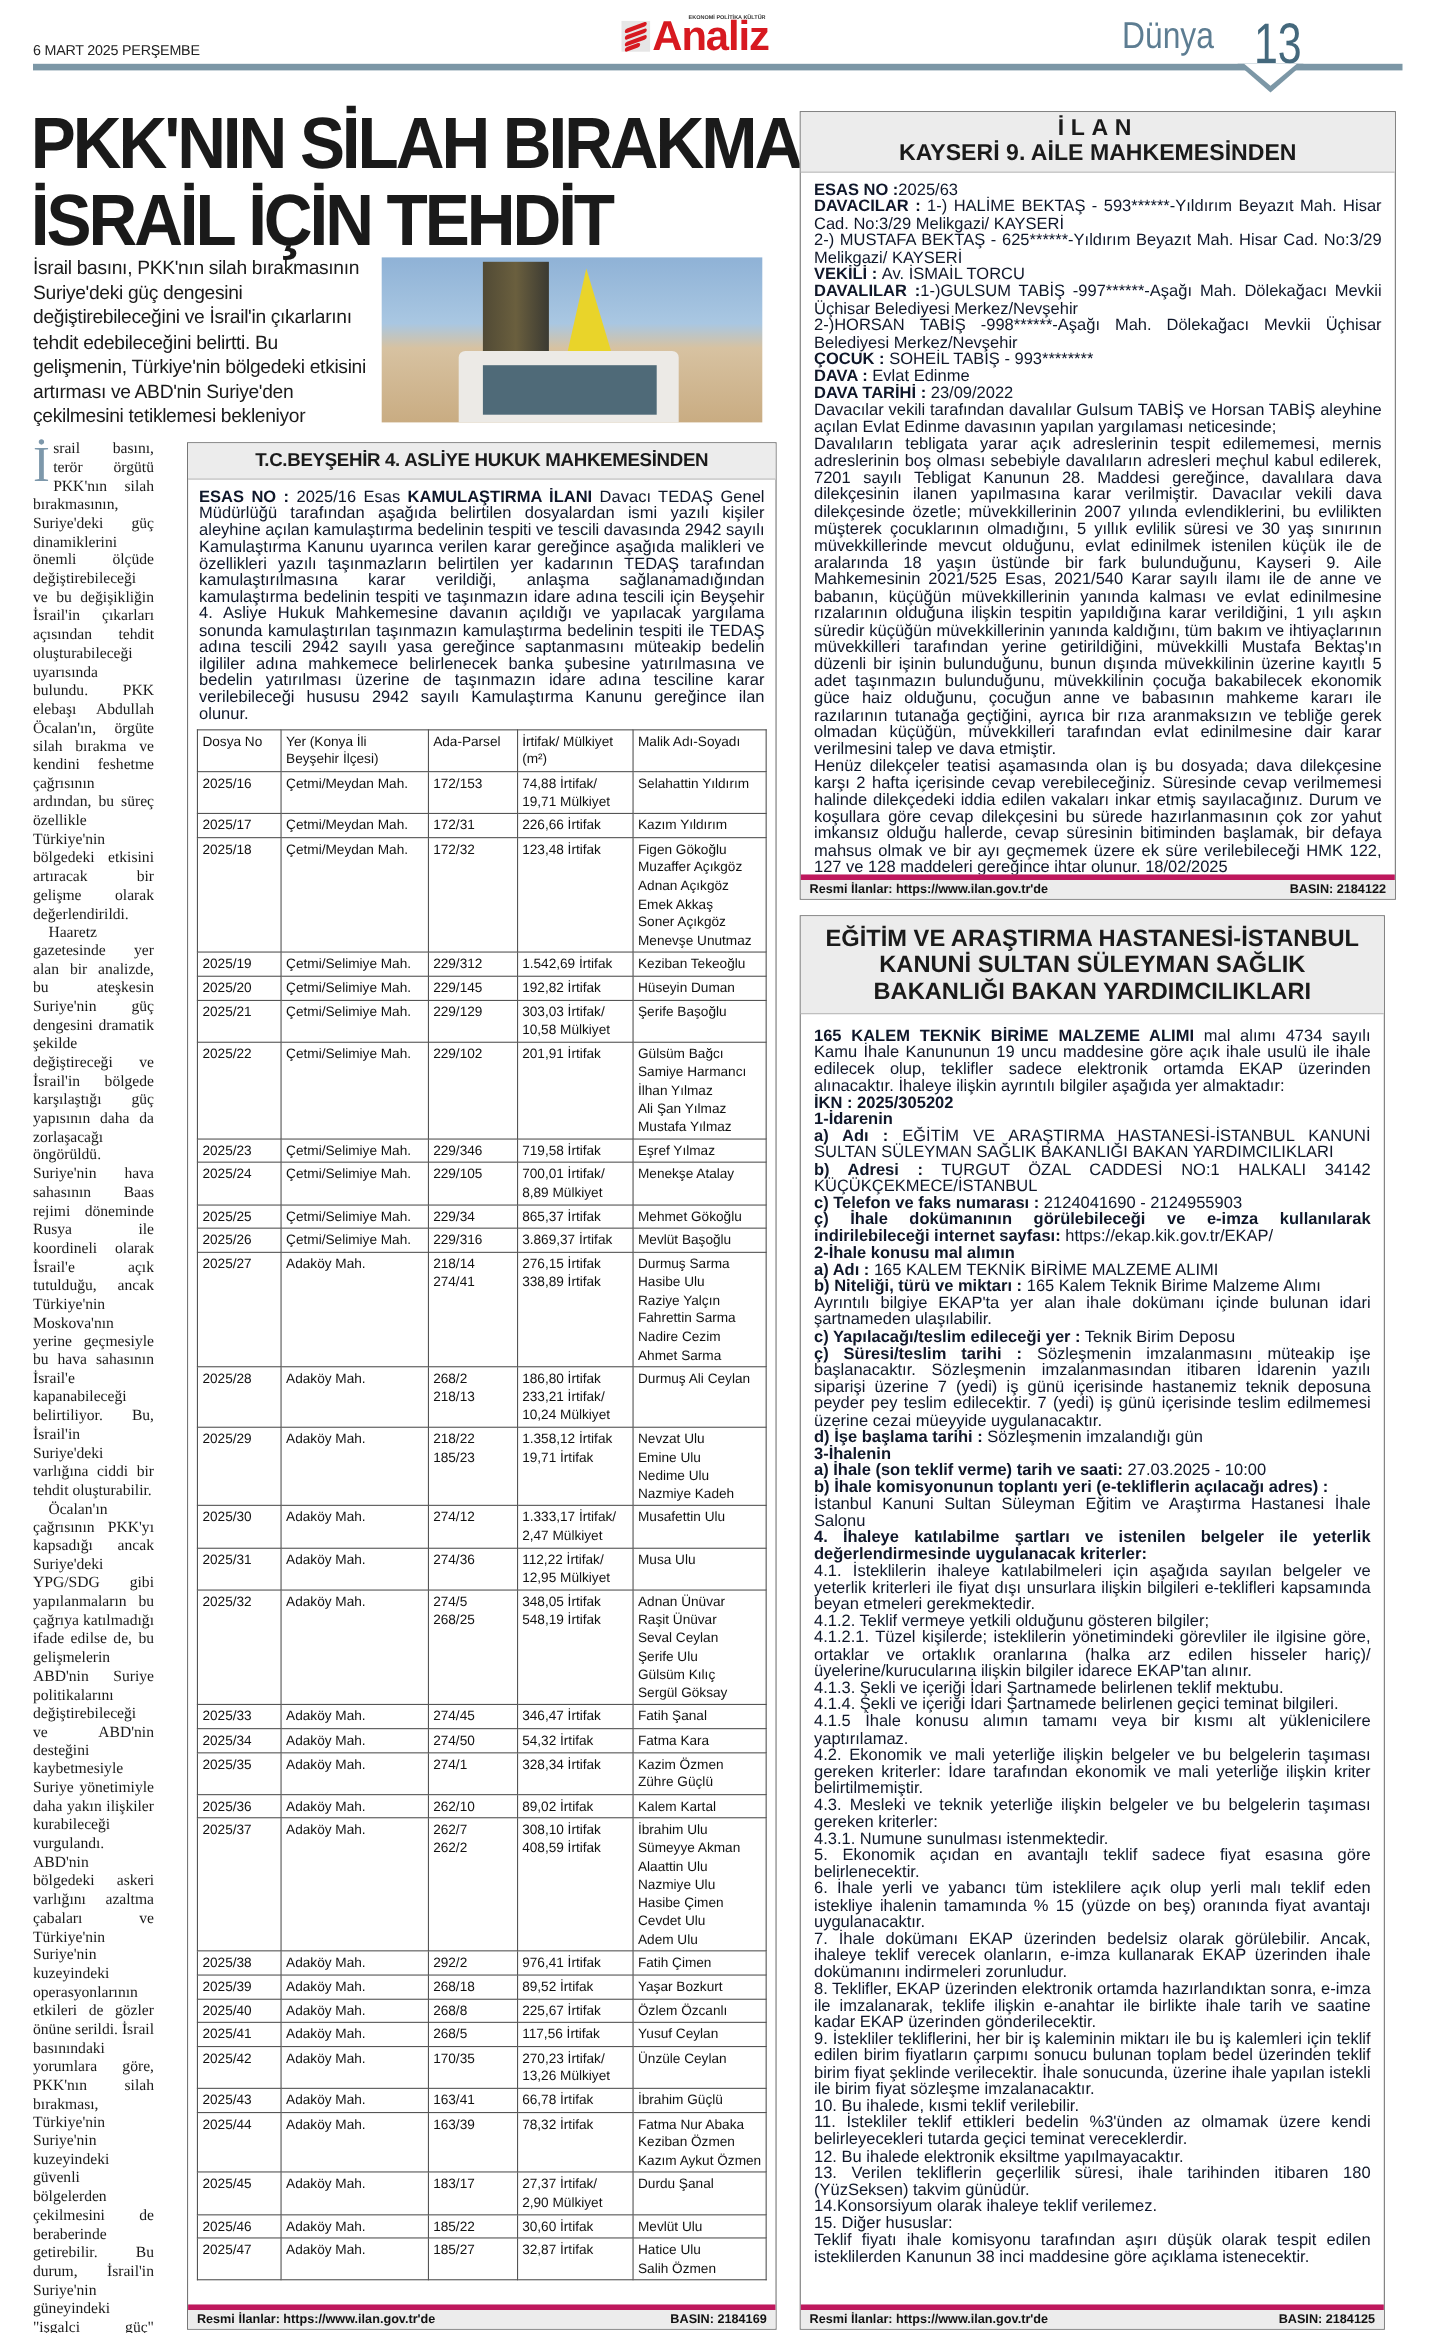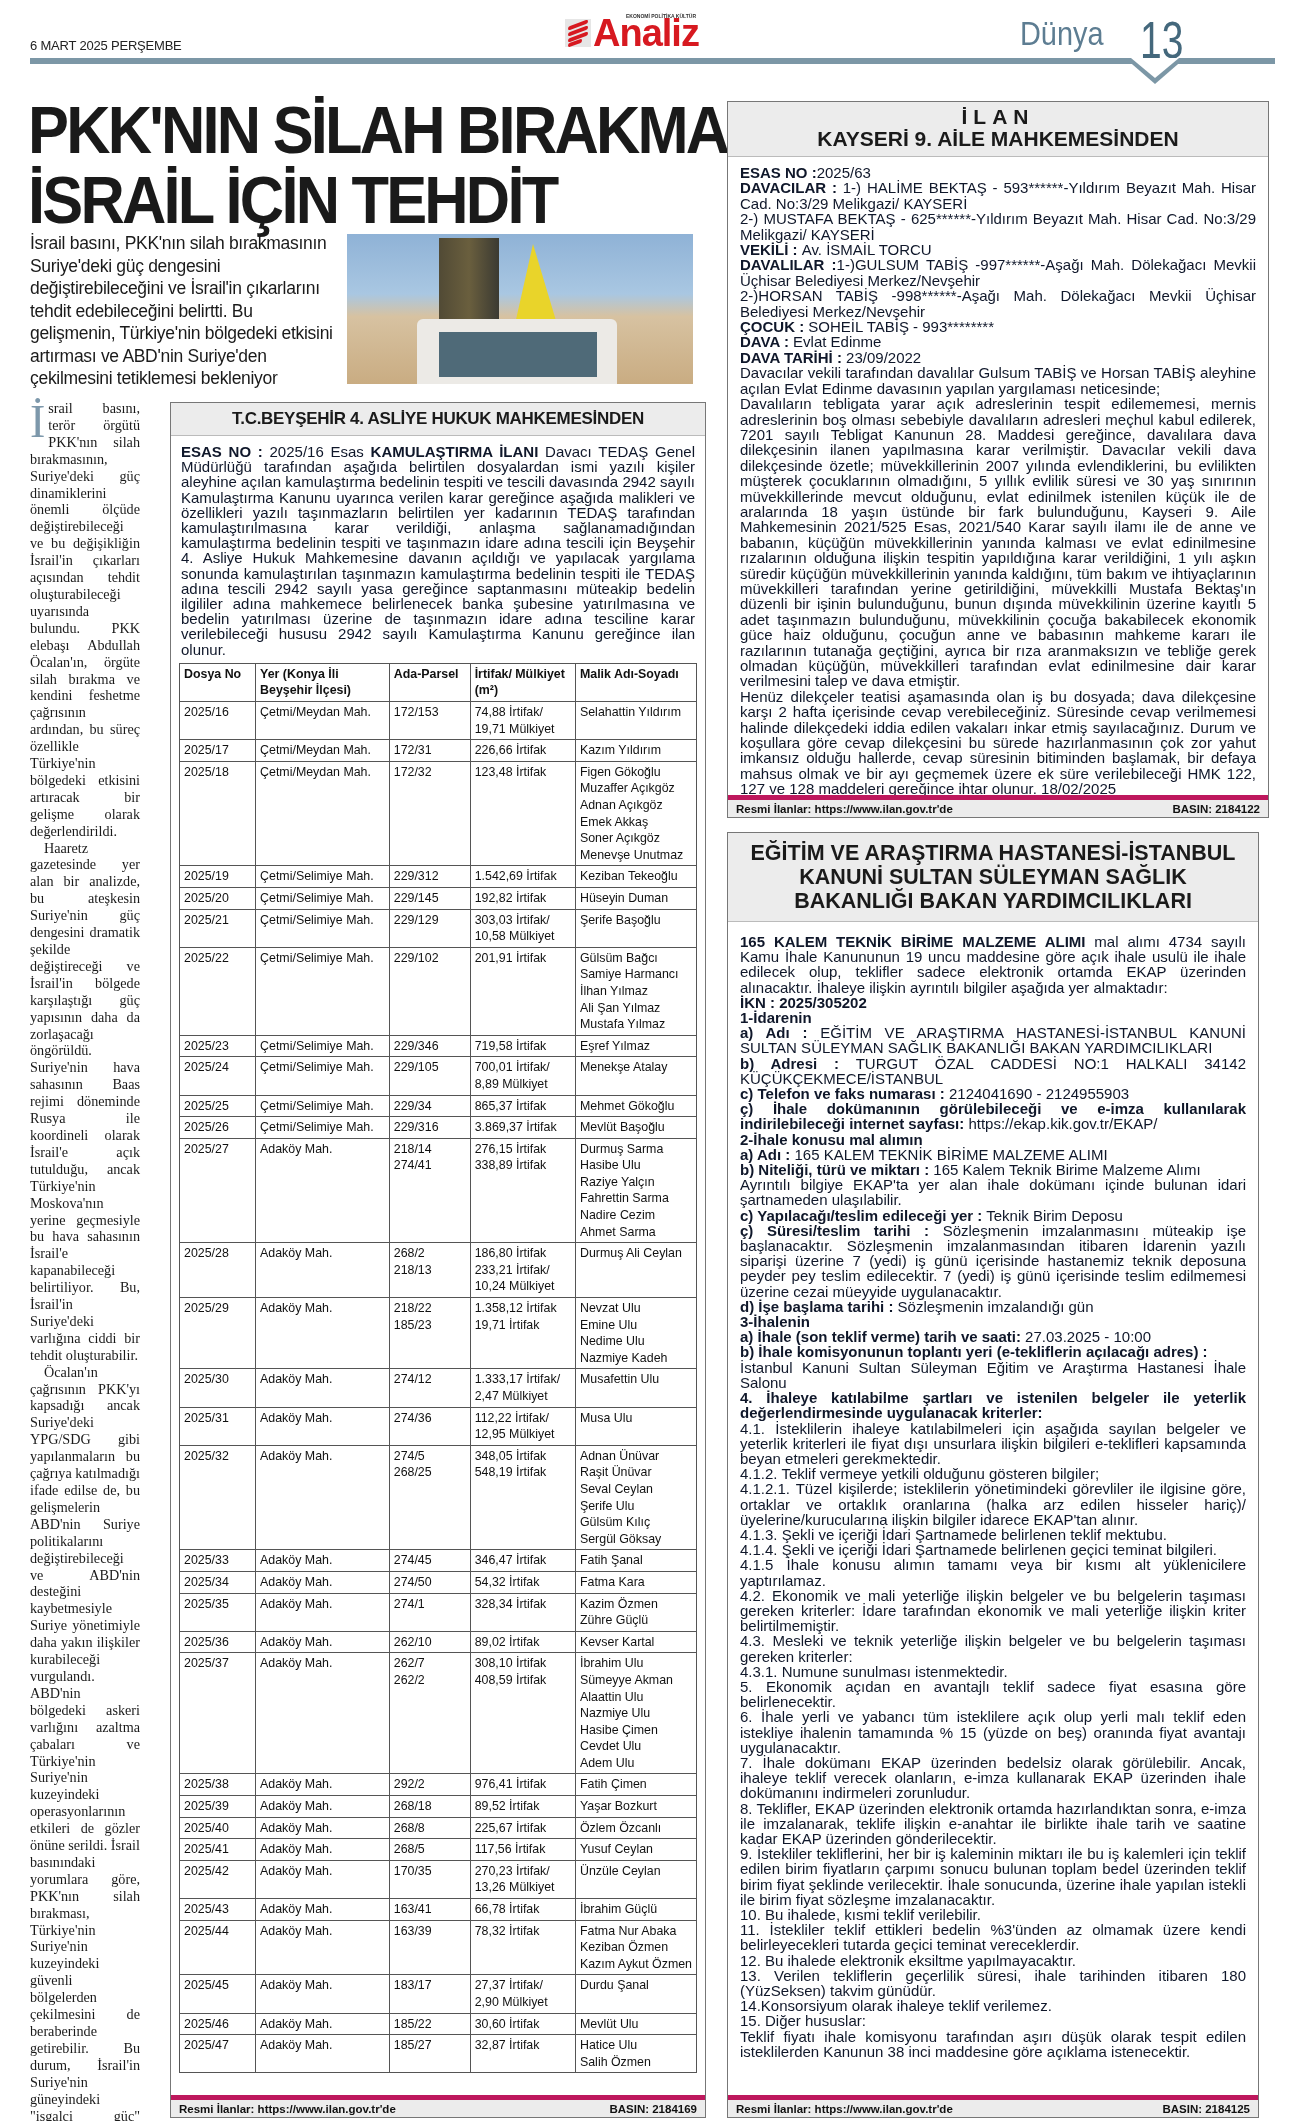--- a/index.html
+++ b/index.html
@@ -34,21 +34,21 @@
 .ad{position:absolute;border:1.5px solid #777;background:#fff}
 .ad-head{background:#ececec;border-bottom:1px solid #bbb;text-align:center;font-weight:bold;color:#1a1a1a}
 .ad-body{font-size:15px;line-height:15.4px;color:#0f172a;padding:6px 12px;text-align:justify}
 .ad-body b{font-weight:bold}
 .ad-foot{position:absolute;left:0;right:0;bottom:0;height:22px;background:#ececec;border-top:5px solid #be185d;display:flex;justify-content:space-between;align-items:center;padding:0 8px;font-size:11.5px;font-weight:bold}
 
 #ad1{left:170px;top:402px;width:536px;height:1716px}
 #ad1 .ad-head{font-size:17px;padding:6px 0;letter-spacing:-0.3px}
 .tbl{width:calc(100% - 16px);margin:4px 8px 0 8px;border-collapse:collapse;font-size:12.4px;line-height:16.6px}
 .tbl th,.tbl td{border:1.3px solid #555;vertical-align:top;padding:2px 4px;text-align:left}
-.tbl th{font-weight:bold}
+.tbl th{font-weight:normal}
 .tbl td div{white-space:nowrap}
 
 #ad2{left:727px;top:101px;width:542px;height:717px}
 #ad2 .ad-head{padding:4px 0 6px 0;font-size:21px;line-height:22px}
 #ad2 .ad-head .spaced{letter-spacing:6px}
 #ad3{left:727px;top:832px;width:532px;height:1286px}
 #ad3 .ad-head{padding:8px 10px;font-size:21.5px;line-height:24px}
 .ad-body .line{display:block}
 </style>
 </head>
@@ -492,21 +492,21 @@
           <td>
             <div>Adaköy Mah.</div>
           </td>
           <td>
             <div>262/10</div>
           </td>
           <td>
             <div>89,02 İrtifak</div>
           </td>
           <td>
-            <div>Kevser Kartal</div>
+            <div>Kalem Kartal</div>
           </td>
         </tr>
         <tr>
           <td>
             <div>2025/37</div>
           </td>
           <td>
             <div>Adaköy Mah.</div>
           </td>
           <td>

